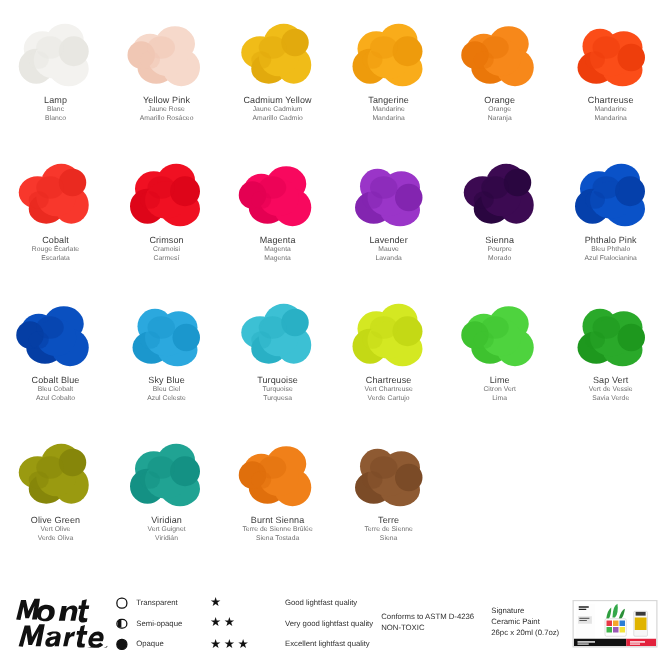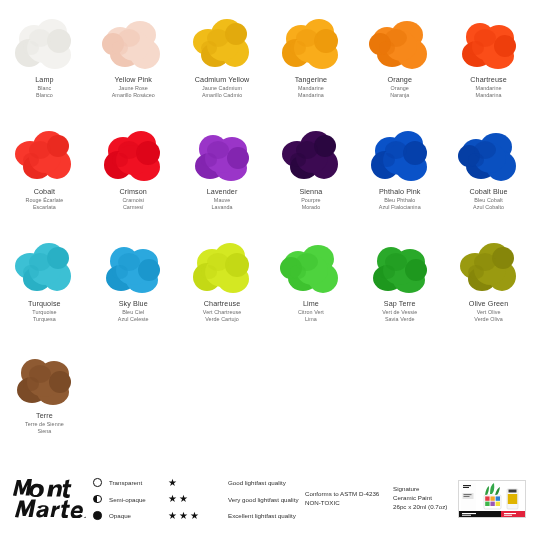--- a/index.html
+++ b/index.html
@@ -255,20 +255,39 @@
         </div>
         <div class="names">
           <span class="n-en">Crimson</span>
           <span class="n-fr">Cramoisi</span>
           <span class="n-es">Carmesí</span>
         </div>
       </div>
       <div class="cell">
         <div class="blob-wrap">
           <div class="blob">
+            <i style="left: 4px; top: 12px; width: 28px; height: 26px; background: rgb(248, 8, 94);"></i>
+            <i style="left: 22px; top: 6px; width: 32px; height: 28px; background: rgb(248, 8, 94);"></i>
+            <i style="left: 8px; top: 26px; width: 30px; height: 26px; background: rgb(228, 0, 82);"></i>
+            <i style="left: 28px; top: 24px; width: 30px; height: 30px; background: rgb(248, 8, 94);"></i>
+            <i style="left: 16px; top: 16px; width: 32px; height: 30px; background: rgb(248, 8, 94);"></i>
+            <i style="left: 0px; top: 18px; width: 22px; height: 22px; background: rgb(228, 0, 82);"></i>
+            <b style="left: 16px; top: 14px; width: 22px; height: 18px; background: rgb(228, 0, 82);"></b>
+            <b style="left: 10px; top: 26px; width: 16px; height: 14px; background: rgb(228, 0, 82);"></b>
+          </div>
+        </div>
+        <div class="names">
+          <span class="n-en">Magenta</span>
+          <span class="n-fr">Magenta</span>
+          <span class="n-es">Magenta</span>
+        </div>
+      </div>
+      <div class="cell">
+        <div class="blob-wrap">
+          <div class="blob">
             <i style="left: 8px; top: 8px; width: 28px; height: 28px; background: rgb(154, 53, 200);"></i>
             <i style="left: 26px; top: 10px; width: 30px; height: 26px; background: rgb(154, 53, 200);"></i>
             <i style="left: 4px; top: 26px; width: 30px; height: 26px; background: rgb(131, 37, 176);"></i>
             <i style="left: 24px; top: 28px; width: 32px; height: 26px; background: rgb(154, 53, 200);"></i>
             <i style="left: 14px; top: 16px; width: 34px; height: 30px; background: rgb(154, 53, 200);"></i>
             <i style="left: 36px; top: 20px; width: 22px; height: 22px; background: rgb(131, 37, 176);"></i>
             <b style="left: 16px; top: 14px; width: 22px; height: 18px; background: rgb(131, 37, 176);"></b>
             <b style="left: 10px; top: 26px; width: 16px; height: 14px; background: rgb(131, 37, 176);"></b>
           </div>
         </div>
@@ -331,58 +350,58 @@
         </div>
         <div class="names">
           <span class="n-en">Cobalt Blue</span>
           <span class="n-fr">Bleu Cobalt</span>
           <span class="n-es">Azul Cobalto</span>
         </div>
       </div>
       <div class="cell">
         <div class="blob-wrap">
           <div class="blob">
+            <i style="left: 8px; top: 8px; width: 28px; height: 28px; background: rgb(43, 168, 222);"></i>
+            <i style="left: 26px; top: 10px; width: 30px; height: 26px; background: rgb(43, 168, 222);"></i>
+            <i style="left: 4px; top: 26px; width: 30px; height: 26px; background: rgb(27, 151, 205);"></i>
+            <i style="left: 24px; top: 28px; width: 32px; height: 26px; background: rgb(43, 168, 222);"></i>
+            <i style="left: 14px; top: 16px; width: 34px; height: 30px; background: rgb(43, 168, 222);"></i>
+            <i style="left: 36px; top: 20px; width: 22px; height: 22px; background: rgb(27, 151, 205);"></i>
+            <b style="left: 16px; top: 14px; width: 22px; height: 18px; background: rgb(27, 151, 205);"></b>
+            <b style="left: 10px; top: 26px; width: 16px; height: 14px; background: rgb(27, 151, 205);"></b>
+          </div>
+        </div>
+        <div class="names">
+          <span class="n-en">Sky Blue</span>
+          <span class="n-fr">Bleu Ciel</span>
+          <span class="n-es">Azul Celeste</span>
+        </div>
+      </div>
+      <div class="cell">
+        <div class="blob-wrap">
+          <div class="blob">
             <i style="left: 2px; top: 14px; width: 30px; height: 26px; background: rgb(60, 192, 212);"></i>
             <i style="left: 20px; top: 4px; width: 32px; height: 30px; background: rgb(60, 192, 212);"></i>
             <i style="left: 10px; top: 28px; width: 28px; height: 24px; background: rgb(41, 176, 197);"></i>
             <i style="left: 30px; top: 22px; width: 28px; height: 30px; background: rgb(60, 192, 212);"></i>
             <i style="left: 16px; top: 14px; width: 32px; height: 32px; background: rgb(60, 192, 212);"></i>
             <i style="left: 34px; top: 8px; width: 22px; height: 22px; background: rgb(41, 176, 197);"></i>
             <b style="left: 16px; top: 14px; width: 22px; height: 18px; background: rgb(41, 176, 197);"></b>
             <b style="left: 10px; top: 26px; width: 16px; height: 14px; background: rgb(41, 176, 197);"></b>
           </div>
         </div>
         <div class="names">
           <span class="n-en">Turquoise</span>
           <span class="n-fr">Turquoise</span>
           <span class="n-es">Turquesa</span>
         </div>
       </div>
       <div class="cell">
         <div class="blob-wrap">
           <div class="blob">
-            <i style="left: 8px; top: 8px; width: 28px; height: 28px; background: rgb(43, 168, 222);"></i>
-            <i style="left: 26px; top: 10px; width: 30px; height: 26px; background: rgb(43, 168, 222);"></i>
-            <i style="left: 4px; top: 26px; width: 30px; height: 26px; background: rgb(27, 151, 205);"></i>
-            <i style="left: 24px; top: 28px; width: 32px; height: 26px; background: rgb(43, 168, 222);"></i>
-            <i style="left: 14px; top: 16px; width: 34px; height: 30px; background: rgb(43, 168, 222);"></i>
-            <i style="left: 36px; top: 20px; width: 22px; height: 22px; background: rgb(27, 151, 205);"></i>
-            <b style="left: 16px; top: 14px; width: 22px; height: 18px; background: rgb(27, 151, 205);"></b>
-            <b style="left: 10px; top: 26px; width: 16px; height: 14px; background: rgb(27, 151, 205);"></b>
-          </div>
-        </div>
-        <div class="names">
-          <span class="n-en">Sky Blue</span>
-          <span class="n-fr">Bleu Ciel</span>
-          <span class="n-es">Azul Celeste</span>
-        </div>
-      </div>
-      <div class="cell">
-        <div class="blob-wrap">
-          <div class="blob">
             <i style="left: 6px; top: 10px; width: 30px; height: 28px; background: rgb(212, 232, 34);"></i>
             <i style="left: 24px; top: 4px; width: 30px; height: 26px; background: rgb(212, 232, 34);"></i>
             <i style="left: 2px; top: 24px; width: 28px; height: 28px; background: rgb(196, 217, 21);"></i>
             <i style="left: 26px; top: 26px; width: 32px; height: 28px; background: rgb(212, 232, 34);"></i>
             <i style="left: 14px; top: 18px; width: 34px; height: 30px; background: rgb(212, 232, 34);"></i>
             <i style="left: 34px; top: 14px; width: 24px; height: 24px; background: rgb(196, 217, 21);"></i>
             <b style="left: 16px; top: 14px; width: 22px; height: 18px; background: rgb(196, 217, 21);"></b>
             <b style="left: 10px; top: 26px; width: 16px; height: 14px; background: rgb(196, 217, 21);"></b>
           </div>
         </div>
@@ -418,21 +437,21 @@
             <i style="left: 26px; top: 10px; width: 30px; height: 26px; background: rgb(42, 169, 42);"></i>
             <i style="left: 4px; top: 26px; width: 30px; height: 26px; background: rgb(30, 152, 30);"></i>
             <i style="left: 24px; top: 28px; width: 32px; height: 26px; background: rgb(42, 169, 42);"></i>
             <i style="left: 14px; top: 16px; width: 34px; height: 30px; background: rgb(42, 169, 42);"></i>
             <i style="left: 36px; top: 20px; width: 22px; height: 22px; background: rgb(30, 152, 30);"></i>
             <b style="left: 16px; top: 14px; width: 22px; height: 18px; background: rgb(30, 152, 30);"></b>
             <b style="left: 10px; top: 26px; width: 16px; height: 14px; background: rgb(30, 152, 30);"></b>
           </div>
         </div>
         <div class="names">
-          <span class="n-en">Sap Terre</span>
+          <span class="n-en">Sap Vert</span>
           <span class="n-fr">Vert de Vessie</span>
           <span class="n-es">Savia Verde</span>
         </div>
       </div>
       <div class="cell">
         <div class="blob-wrap">
           <div class="blob">
             <i style="left: 2px; top: 14px; width: 30px; height: 26px; background: rgb(154, 154, 16);"></i>
             <i style="left: 20px; top: 4px; width: 32px; height: 30px; background: rgb(154, 154, 16);"></i>
             <i style="left: 10px; top: 28px; width: 28px; height: 24px; background: rgb(134, 134, 10);"></i>
@@ -440,20 +459,58 @@
             <i style="left: 16px; top: 14px; width: 32px; height: 32px; background: rgb(154, 154, 16);"></i>
             <i style="left: 34px; top: 8px; width: 22px; height: 22px; background: rgb(134, 134, 10);"></i>
             <b style="left: 16px; top: 14px; width: 22px; height: 18px; background: rgb(134, 134, 10);"></b>
             <b style="left: 10px; top: 26px; width: 16px; height: 14px; background: rgb(134, 134, 10);"></b>
           </div>
         </div>
         <div class="names">
           <span class="n-en">Olive Green</span>
           <span class="n-fr">Vert Olive</span>
           <span class="n-es">Verde Oliva</span>
+        </div>
+      </div>
+      <div class="cell">
+        <div class="blob-wrap">
+          <div class="blob">
+            <i style="left: 6px; top: 10px; width: 30px; height: 28px; background: rgb(32, 163, 147);"></i>
+            <i style="left: 24px; top: 4px; width: 30px; height: 26px; background: rgb(32, 163, 147);"></i>
+            <i style="left: 2px; top: 24px; width: 28px; height: 28px; background: rgb(20, 145, 132);"></i>
+            <i style="left: 26px; top: 26px; width: 32px; height: 28px; background: rgb(32, 163, 147);"></i>
+            <i style="left: 14px; top: 18px; width: 34px; height: 30px; background: rgb(32, 163, 147);"></i>
+            <i style="left: 34px; top: 14px; width: 24px; height: 24px; background: rgb(20, 145, 132);"></i>
+            <b style="left: 16px; top: 14px; width: 22px; height: 18px; background: rgb(20, 145, 132);"></b>
+            <b style="left: 10px; top: 26px; width: 16px; height: 14px; background: rgb(20, 145, 132);"></b>
+          </div>
+        </div>
+        <div class="names">
+          <span class="n-en">Viridian</span>
+          <span class="n-fr">Vert Guignet</span>
+          <span class="n-es">Viridián</span>
+        </div>
+      </div>
+      <div class="cell">
+        <div class="blob-wrap">
+          <div class="blob">
+            <i style="left: 4px; top: 12px; width: 28px; height: 26px; background: rgb(240, 128, 25);"></i>
+            <i style="left: 22px; top: 6px; width: 32px; height: 28px; background: rgb(240, 128, 25);"></i>
+            <i style="left: 8px; top: 26px; width: 30px; height: 26px; background: rgb(224, 111, 12);"></i>
+            <i style="left: 28px; top: 24px; width: 30px; height: 30px; background: rgb(240, 128, 25);"></i>
+            <i style="left: 16px; top: 16px; width: 32px; height: 30px; background: rgb(240, 128, 25);"></i>
+            <i style="left: 0px; top: 18px; width: 22px; height: 22px; background: rgb(224, 111, 12);"></i>
+            <b style="left: 16px; top: 14px; width: 22px; height: 18px; background: rgb(224, 111, 12);"></b>
+            <b style="left: 10px; top: 26px; width: 16px; height: 14px; background: rgb(224, 111, 12);"></b>
+          </div>
+        </div>
+        <div class="names">
+          <span class="n-en">Burnt Sienna</span>
+          <span class="n-fr">Terre de Sienne Brûlée</span>
+          <span class="n-es">Siena Tostada</span>
         </div>
       </div>
       <div class="cell">
         <div class="blob-wrap">
           <div class="blob">
             <i style="left: 8px; top: 8px; width: 28px; height: 28px; background: rgb(142, 90, 50);"></i>
             <i style="left: 26px; top: 10px; width: 30px; height: 26px; background: rgb(142, 90, 50);"></i>
             <i style="left: 4px; top: 26px; width: 30px; height: 26px; background: rgb(123, 75, 39);"></i>
             <i style="left: 24px; top: 28px; width: 32px; height: 26px; background: rgb(142, 90, 50);"></i>
             <i style="left: 14px; top: 16px; width: 34px; height: 30px; background: rgb(142, 90, 50);"></i>

